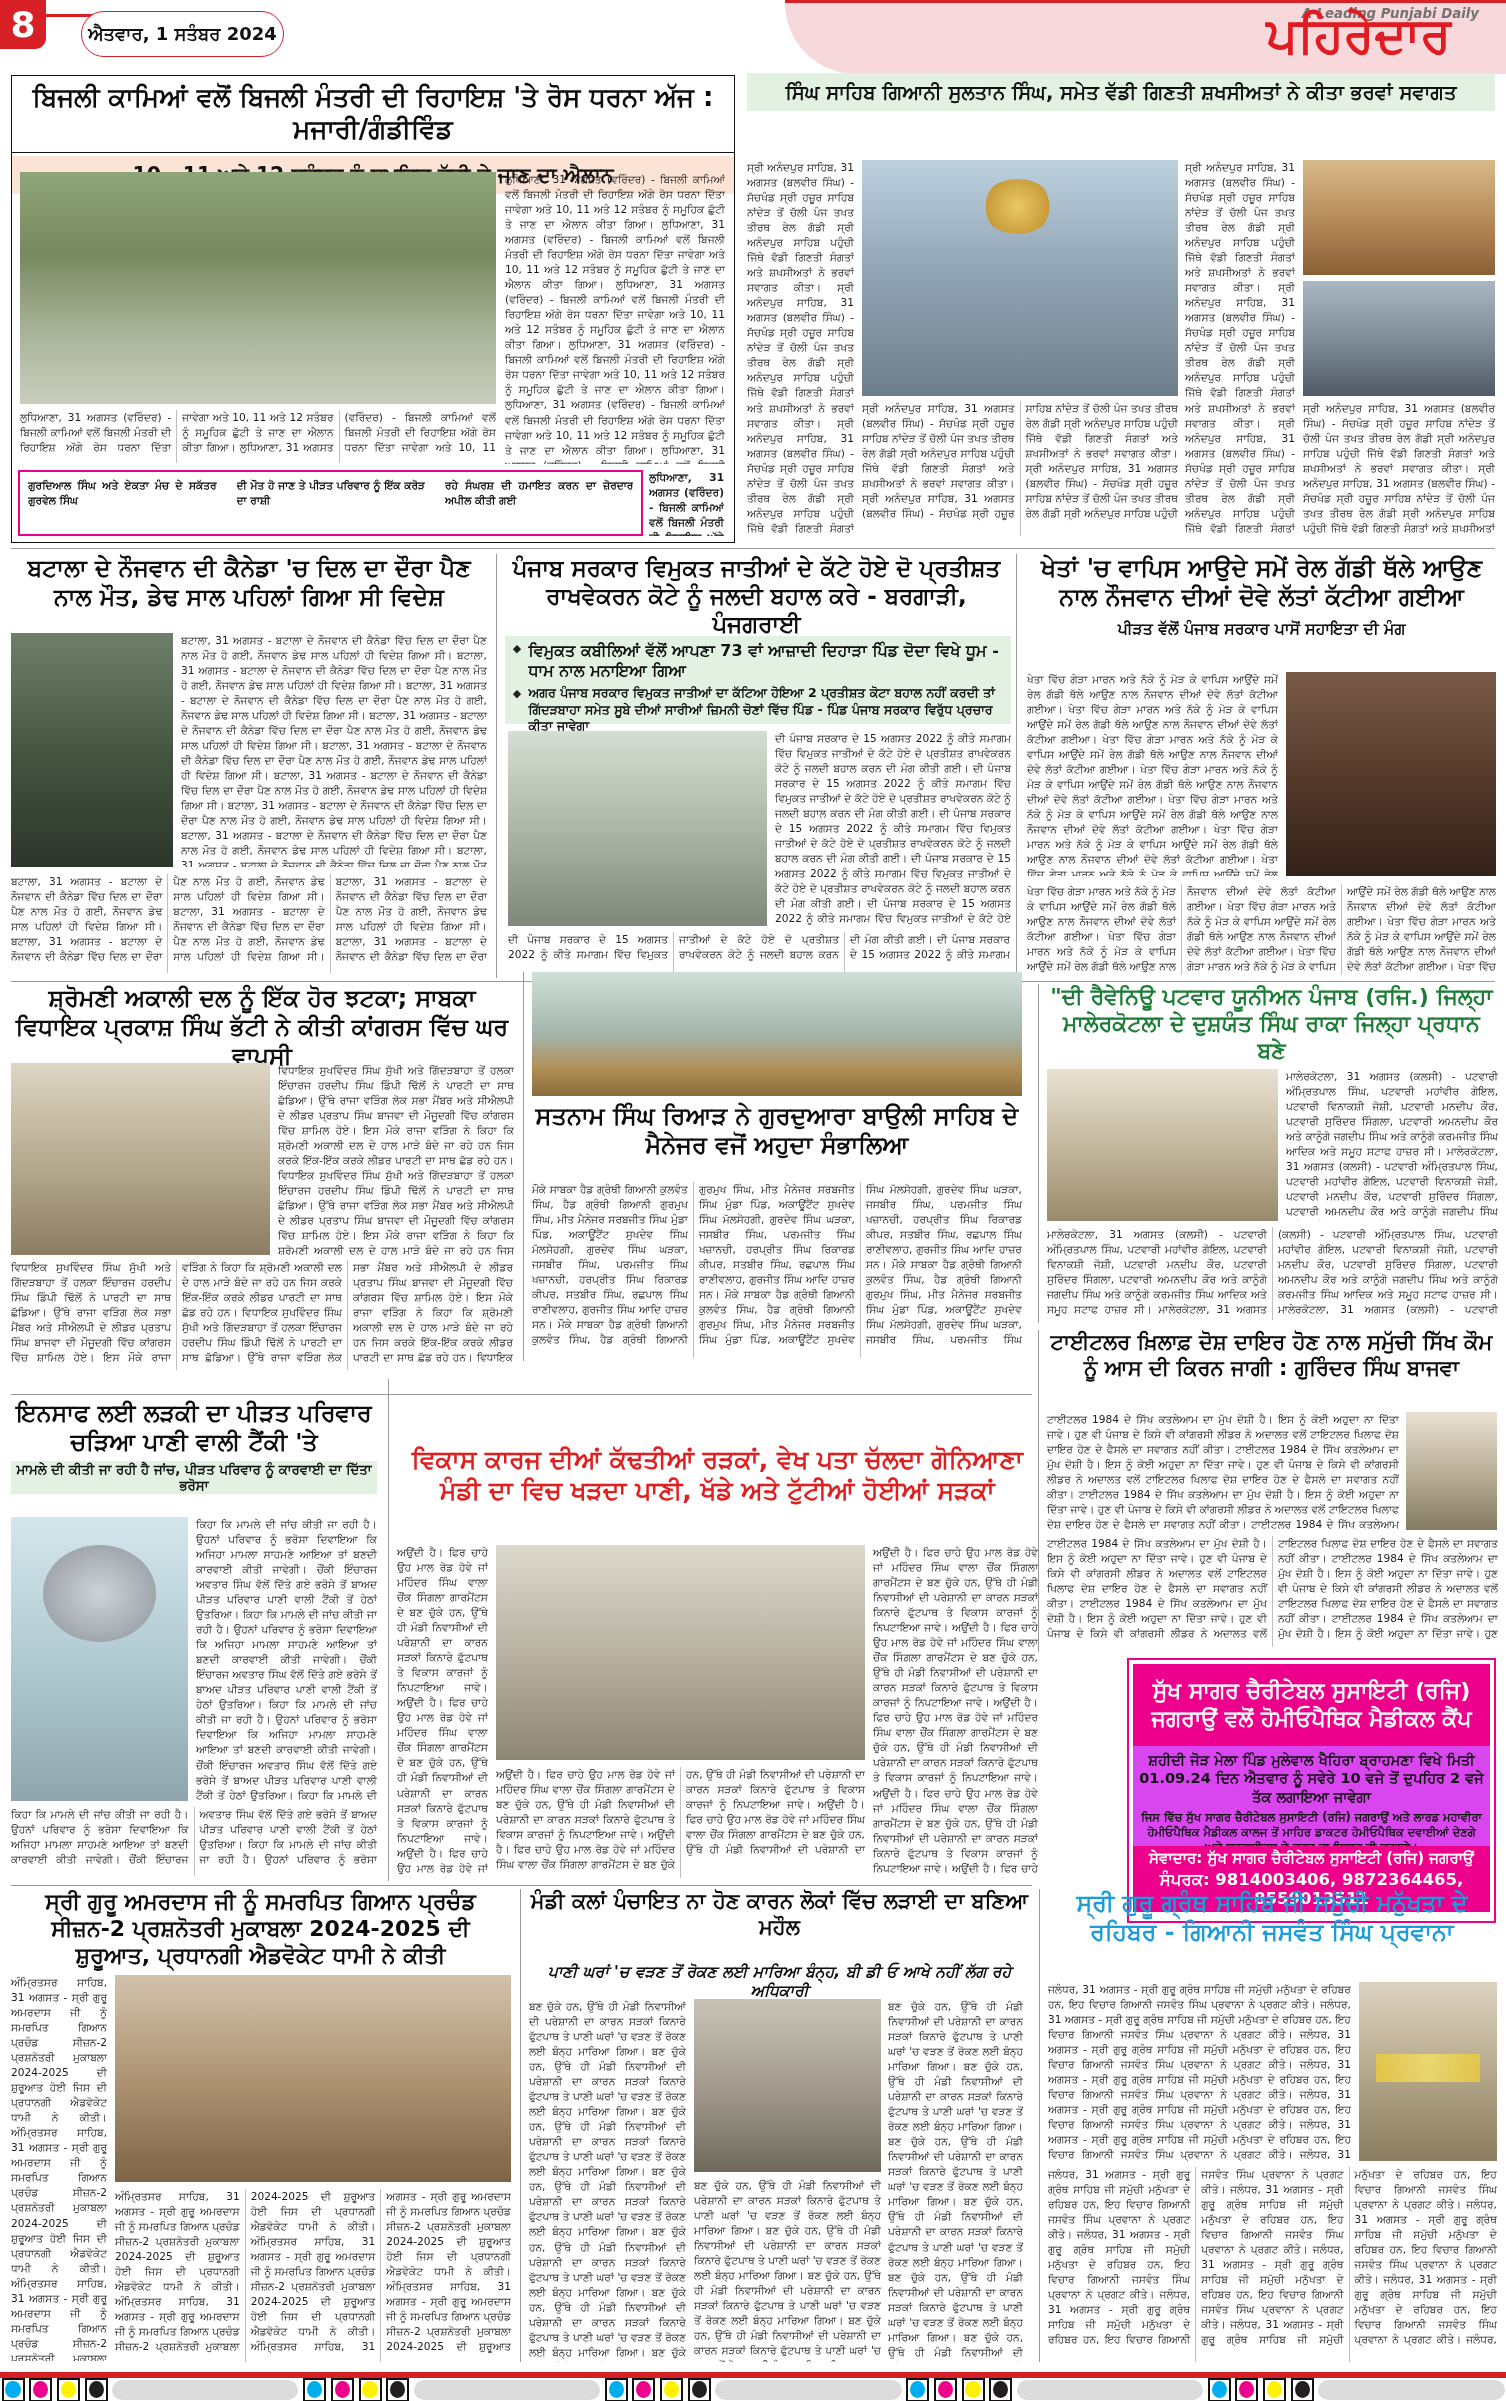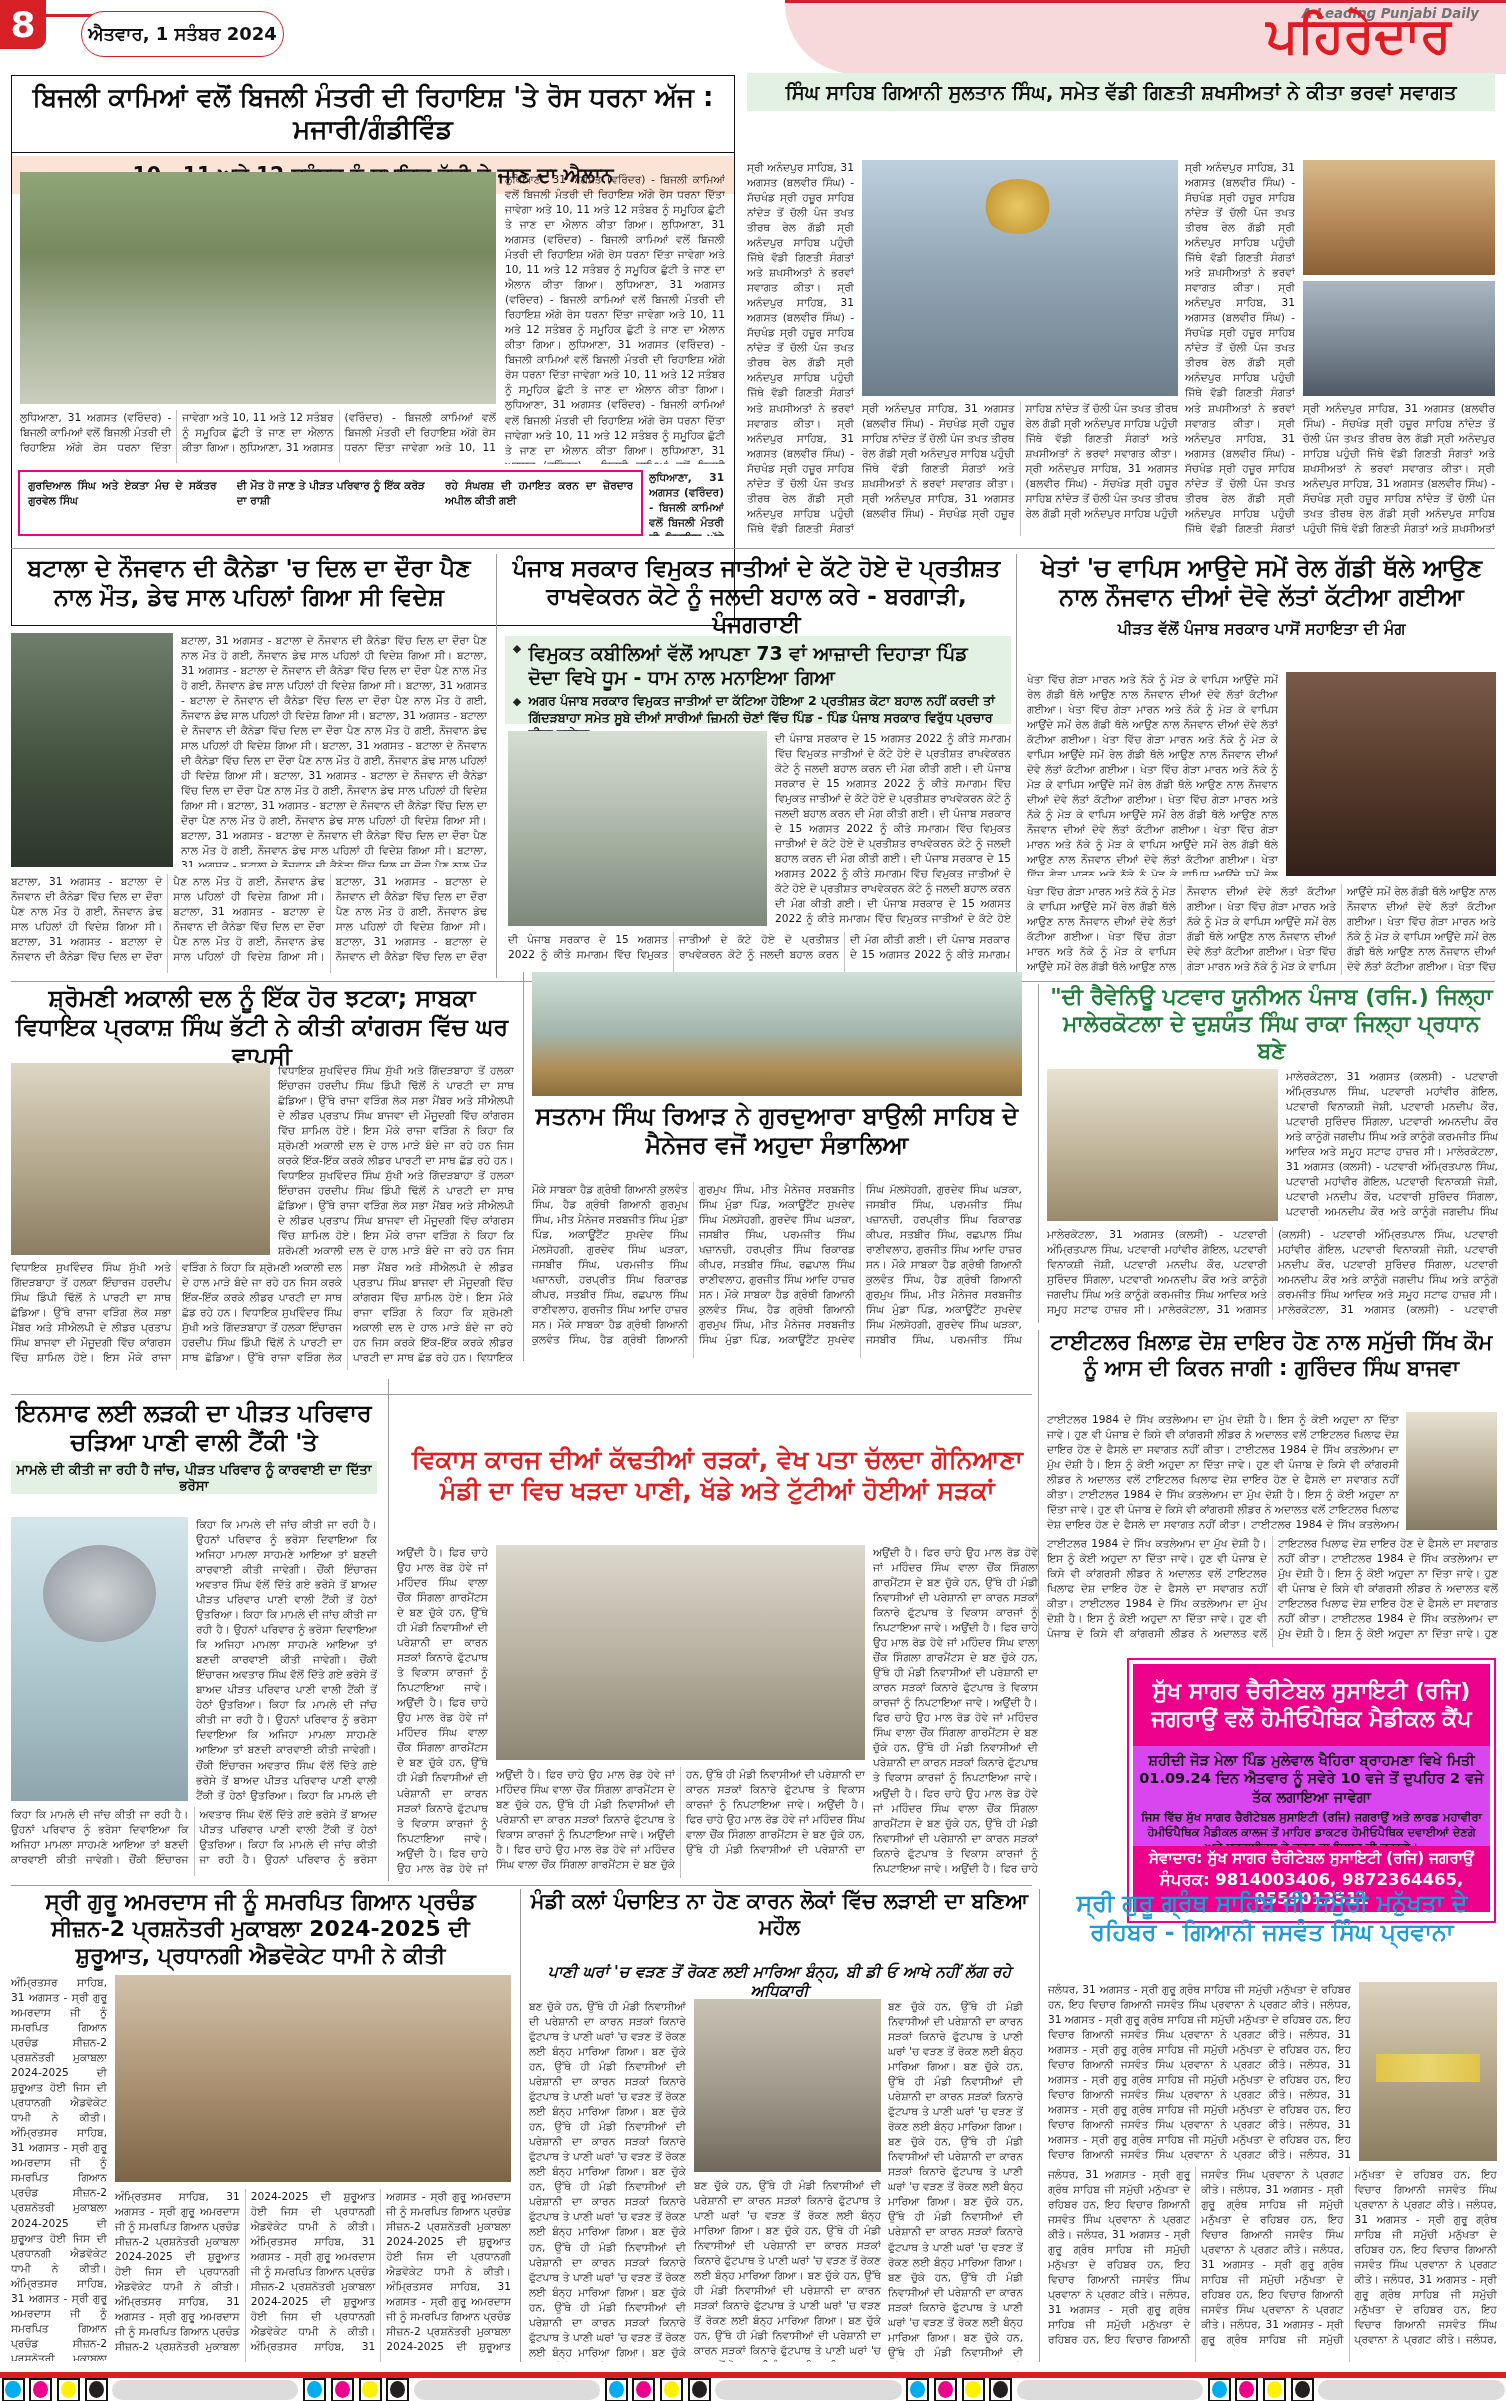--- a/index.html
+++ b/index.html
@@ -33,21 +33,21 @@
       background:radial-gradient(ellipse,#cfd3d6 0%,#9aa1a6 80%);}
   .ph-street{background:linear-gradient(180deg,#ddd9ce 0%,#b5ae9e 55%,#8d8674 100%);}
   .ph-hall{background:linear-gradient(180deg,#d2c2ab 0%,#a98f6e 55%,#7c6446 100%);}
   .ph-drain{background:linear-gradient(180deg,#c9c3b6 0%,#9f988a 55%,#6f695c 100%);}
   .ph-siropa{background:linear-gradient(180deg,#ddd2c0 0%,#b1a486 55%,#8b7d60 100%);}
   .ph-siropa::after{content:"";position:absolute;left:12%;top:40%;width:76%;height:16%;
       background:linear-gradient(90deg,#e8c93e,#f2dd6b,#e8c93e);opacity:.85;}
   .hr{position:absolute;left:11px;right:11px;border-top:0.8px solid #9a9a9a;}
   .strip{border:2.4px solid #ec008c;display:flex;gap:20px;padding:6.3px 7.9px;box-sizing:border-box;}
   .stripcol{flex:1;font-weight:bold;font-size:10.6px;line-height:1.35;text-align:justify;overflow:hidden;}
-  .bul{position:relative;padding-left:17.3px;font-weight:bold;font-size:19px;line-height:1.3;text-align:left;}
+  .bul{position:relative;padding-left:17.3px;font-weight:bold;font-size:16px;line-height:1.3;text-align:left;}
   .bul::before{content:"◆";position:absolute;left:1.6px;top:1.6px;font-size:11px;color:#222;}
   .rgbox{display:inline-block;width:19px;height:19.6px;border:2.4px solid #111;background:#fff;position:relative;}
   .rgbox i{position:absolute;left:10%;top:6%;width:80%;height:88%;border-radius:50%;}
   .cc{background:#00aeef;} .cm{background:#ec008c;} .cy{background:#fff200;} .ck{background:#231f20;}
   .greybar{height:19.6px;background:#dcdcdc;border-radius:10.2px;flex:1;}
 </style>
 </head>
 <body>
 
 <div id="page">
@@ -58,21 +58,21 @@
     <div class="abs" style="right:55px;top:11px;font-size:49px;font-weight:bold;color:#e01b22;line-height:1;">ਪਹਿਰੇਦਾਰ</div>
     <div class="abs" style="left:0;top:0;width:46px;height:49px;background:#d71f26;color:#fff;font-size:36px;font-weight:bold;
                 display:flex;align-items:center;justify-content:center;border-radius:0 0 11px 0;">8</div>
     <div class="abs" style="left:46px;top:14px;width:47px;height:3.1px;background:#d71f26;"></div>
     <div class="abs" style="left:81px;top:11px;width:201px;height:44px;border:1.6px solid #d71f26;border-radius:23.6px;background:#fff;
                 display:flex;align-items:center;justify-content:center;">
       <span style="font-size:18px;font-weight:bold;">ਐਤਵਾਰ, 1 ਸਤੰਬਰ 2024</span>
     </div>
   </div>
 
-  <section class="abs" style="left:11px;top:75px;width:724px;height:551px;border:1.6px solid #111;box-sizing:border-box;">
+  <section class="abs" style="left:11px;top:75px;width:724px;height:468px;border:1.6px solid #111;box-sizing:border-box;">
     <div class="hl" style="font-size:26px;padding:6.3px 3.1px;border-bottom:1.6px solid #111;">ਬਿਜਲੀ ਕਾਮਿਆਂ ਵਲੋਂ ਬਿਜਲੀ ਮੰਤਰੀ ਦੀ ਰਿਹਾਇਸ਼ 'ਤੇ ਰੋਸ ਧਰਨਾ ਅੱਜ : ਮਜਾਰੀ/ਗੰਡੀਵਿੰਡ</div>
     <div class="bar peach" style="height:38px;font-size:20.4px;margin-top:3.1px;">10 , 11 ਅਤੇ 12 ਸਤੰਬਰ ਨੂੰ ਸਮੂਹਿਕ ਛੁੱਟੀ ਤੇ ਜਾਣ ਦਾ ਐਲਾਨ</div>
     <div class="abs ph ph-protest" style="left:7.9px;top:96px;width:476px;height:232px;"></div>
     <div class="abs b fill" style="left:493px;top:96px;width:220px;height:292px;">ਲੁਧਿਆਣਾ, 31 ਅਗਸਤ (ਵਰਿੰਦਰ) - ਬਿਜਲੀ ਕਾਮਿਆਂ ਵਲੋਂ ਬਿਜਲੀ ਮੰਤਰੀ ਦੀ ਰਿਹਾਇਸ਼ ਅੱਗੇ ਰੋਸ ਧਰਨਾ ਦਿੱਤਾ ਜਾਵੇਗਾ ਅਤੇ 10, 11 ਅਤੇ 12 ਸਤੰਬਰ ਨੂੰ ਸਮੂਹਿਕ ਛੁੱਟੀ ਤੇ ਜਾਣ ਦਾ ਐਲਾਨ ਕੀਤਾ ਗਿਆ। ਲੁਧਿਆਣਾ, 31 ਅਗਸਤ (ਵਰਿੰਦਰ) - ਬਿਜਲੀ ਕਾਮਿਆਂ ਵਲੋਂ ਬਿਜਲੀ ਮੰਤਰੀ ਦੀ ਰਿਹਾਇਸ਼ ਅੱਗੇ ਰੋਸ ਧਰਨਾ ਦਿੱਤਾ ਜਾਵੇਗਾ ਅਤੇ 10, 11 ਅਤੇ 12 ਸਤੰਬਰ ਨੂੰ ਸਮੂਹਿਕ ਛੁੱਟੀ ਤੇ ਜਾਣ ਦਾ ਐਲਾਨ ਕੀਤਾ ਗਿਆ। ਲੁਧਿਆਣਾ, 31 ਅਗਸਤ (ਵਰਿੰਦਰ) - ਬਿਜਲੀ ਕਾਮਿਆਂ ਵਲੋਂ ਬਿਜਲੀ ਮੰਤਰੀ ਦੀ ਰਿਹਾਇਸ਼ ਅੱਗੇ ਰੋਸ ਧਰਨਾ ਦਿੱਤਾ ਜਾਵੇਗਾ ਅਤੇ 10, 11 ਅਤੇ 12 ਸਤੰਬਰ ਨੂੰ ਸਮੂਹਿਕ ਛੁੱਟੀ ਤੇ ਜਾਣ ਦਾ ਐਲਾਨ ਕੀਤਾ ਗਿਆ। ਲੁਧਿਆਣਾ, 31 ਅਗਸਤ (ਵਰਿੰਦਰ) - ਬਿਜਲੀ ਕਾਮਿਆਂ ਵਲੋਂ ਬਿਜਲੀ ਮੰਤਰੀ ਦੀ ਰਿਹਾਇਸ਼ ਅੱਗੇ ਰੋਸ ਧਰਨਾ ਦਿੱਤਾ ਜਾਵੇਗਾ ਅਤੇ 10, 11 ਅਤੇ 12 ਸਤੰਬਰ ਨੂੰ ਸਮੂਹਿਕ ਛੁੱਟੀ ਤੇ ਜਾਣ ਦਾ ਐਲਾਨ ਕੀਤਾ ਗਿਆ। ਲੁਧਿਆਣਾ, 31 ਅਗਸਤ (ਵਰਿੰਦਰ) - ਬਿਜਲੀ ਕਾਮਿਆਂ ਵਲੋਂ ਬਿਜਲੀ ਮੰਤਰੀ ਦੀ ਰਿਹਾਇਸ਼ ਅੱਗੇ ਰੋਸ ਧਰਨਾ ਦਿੱਤਾ ਜਾਵੇਗਾ ਅਤੇ 10, 11 ਅਤੇ 12 ਸਤੰਬਰ ਨੂੰ ਸਮੂਹਿਕ ਛੁੱਟੀ ਤੇ ਜਾਣ ਦਾ ਐਲਾਨ ਕੀਤਾ ਗਿਆ। ਲੁਧਿਆਣਾ, 31 ਅਗਸਤ (ਵਰਿੰਦਰ) - ਬਿਜਲੀ ਕਾਮਿਆਂ ਵਲੋਂ ਬਿਜਲੀ ਮੰਤਰੀ ਦੀ ਰਿਹਾਇਸ਼ ਅੱਗੇ ਰੋਸ ਧਰਨਾ ਦਿੱਤਾ ਜਾਵੇਗਾ ਅਤੇ 10, 11 ਅਤੇ 12 ਸਤੰਬਰ ਨੂੰ ਸਮੂਹਿਕ ਛੁੱਟੀ ਤੇ ਜਾਣ ਦਾ ਐਲਾਨ ਕੀਤਾ ਗਿਆ।</div>
     <div class="abs b c3 fill" style="left:7.9px;top:334px;width:476px;height:53px;">ਲੁਧਿਆਣਾ, 31 ਅਗਸਤ (ਵਰਿੰਦਰ) - ਬਿਜਲੀ ਕਾਮਿਆਂ ਵਲੋਂ ਬਿਜਲੀ ਮੰਤਰੀ ਦੀ ਰਿਹਾਇਸ਼ ਅੱਗੇ ਰੋਸ ਧਰਨਾ ਦਿੱਤਾ ਜਾਵੇਗਾ ਅਤੇ 10, 11 ਅਤੇ 12 ਸਤੰਬਰ ਨੂੰ ਸਮੂਹਿਕ ਛੁੱਟੀ ਤੇ ਜਾਣ ਦਾ ਐਲਾਨ ਕੀਤਾ ਗਿਆ। ਲੁਧਿਆਣਾ, 31 ਅਗਸਤ (ਵਰਿੰਦਰ) - ਬਿਜਲੀ ਕਾਮਿਆਂ ਵਲੋਂ ਬਿਜਲੀ ਮੰਤਰੀ ਦੀ ਰਿਹਾਇਸ਼ ਅੱਗੇ ਰੋਸ ਧਰਨਾ ਦਿੱਤਾ ਜਾਵੇਗਾ ਅਤੇ 10, 11 ਅਤੇ 12 ਸਤੰਬਰ ਨੂੰ ਸਮੂਹਿਕ ਛੁੱਟੀ ਤੇ ਜਾਣ ਦਾ ਐਲਾਨ ਕੀਤਾ ਗਿਆ।</div>
     <div class="abs strip" style="left:6.3px;top:394px;width:625px;height:66px;">
       <div class="stripcol">ਗੁਰਦਿਆਲ ਸਿੰਘ ਅਤੇ ਏਕਤਾ ਮੰਚ ਦੇ ਸਕੱਤਰ ਗੁਰਵੇਲ ਸਿੰਘ</div>
       <div class="stripcol">ਦੀ ਮੌਤ ਹੋ ਜਾਣ ਤੇ ਪੀੜਤ ਪਰਿਵਾਰ ਨੂੰ ਇੱਕ ਕਰੋੜ ਦਾ ਰਾਸ਼ੀ</div>
       <div class="stripcol">ਰਹੇ ਸੰਘਰਸ਼ ਦੀ ਹਮਾਇਤ ਕਰਨ ਦਾ ਜ਼ੋਰਦਾਰ ਅਪੀਲ ਕੀਤੀ ਗਈ</div>
     </div>

